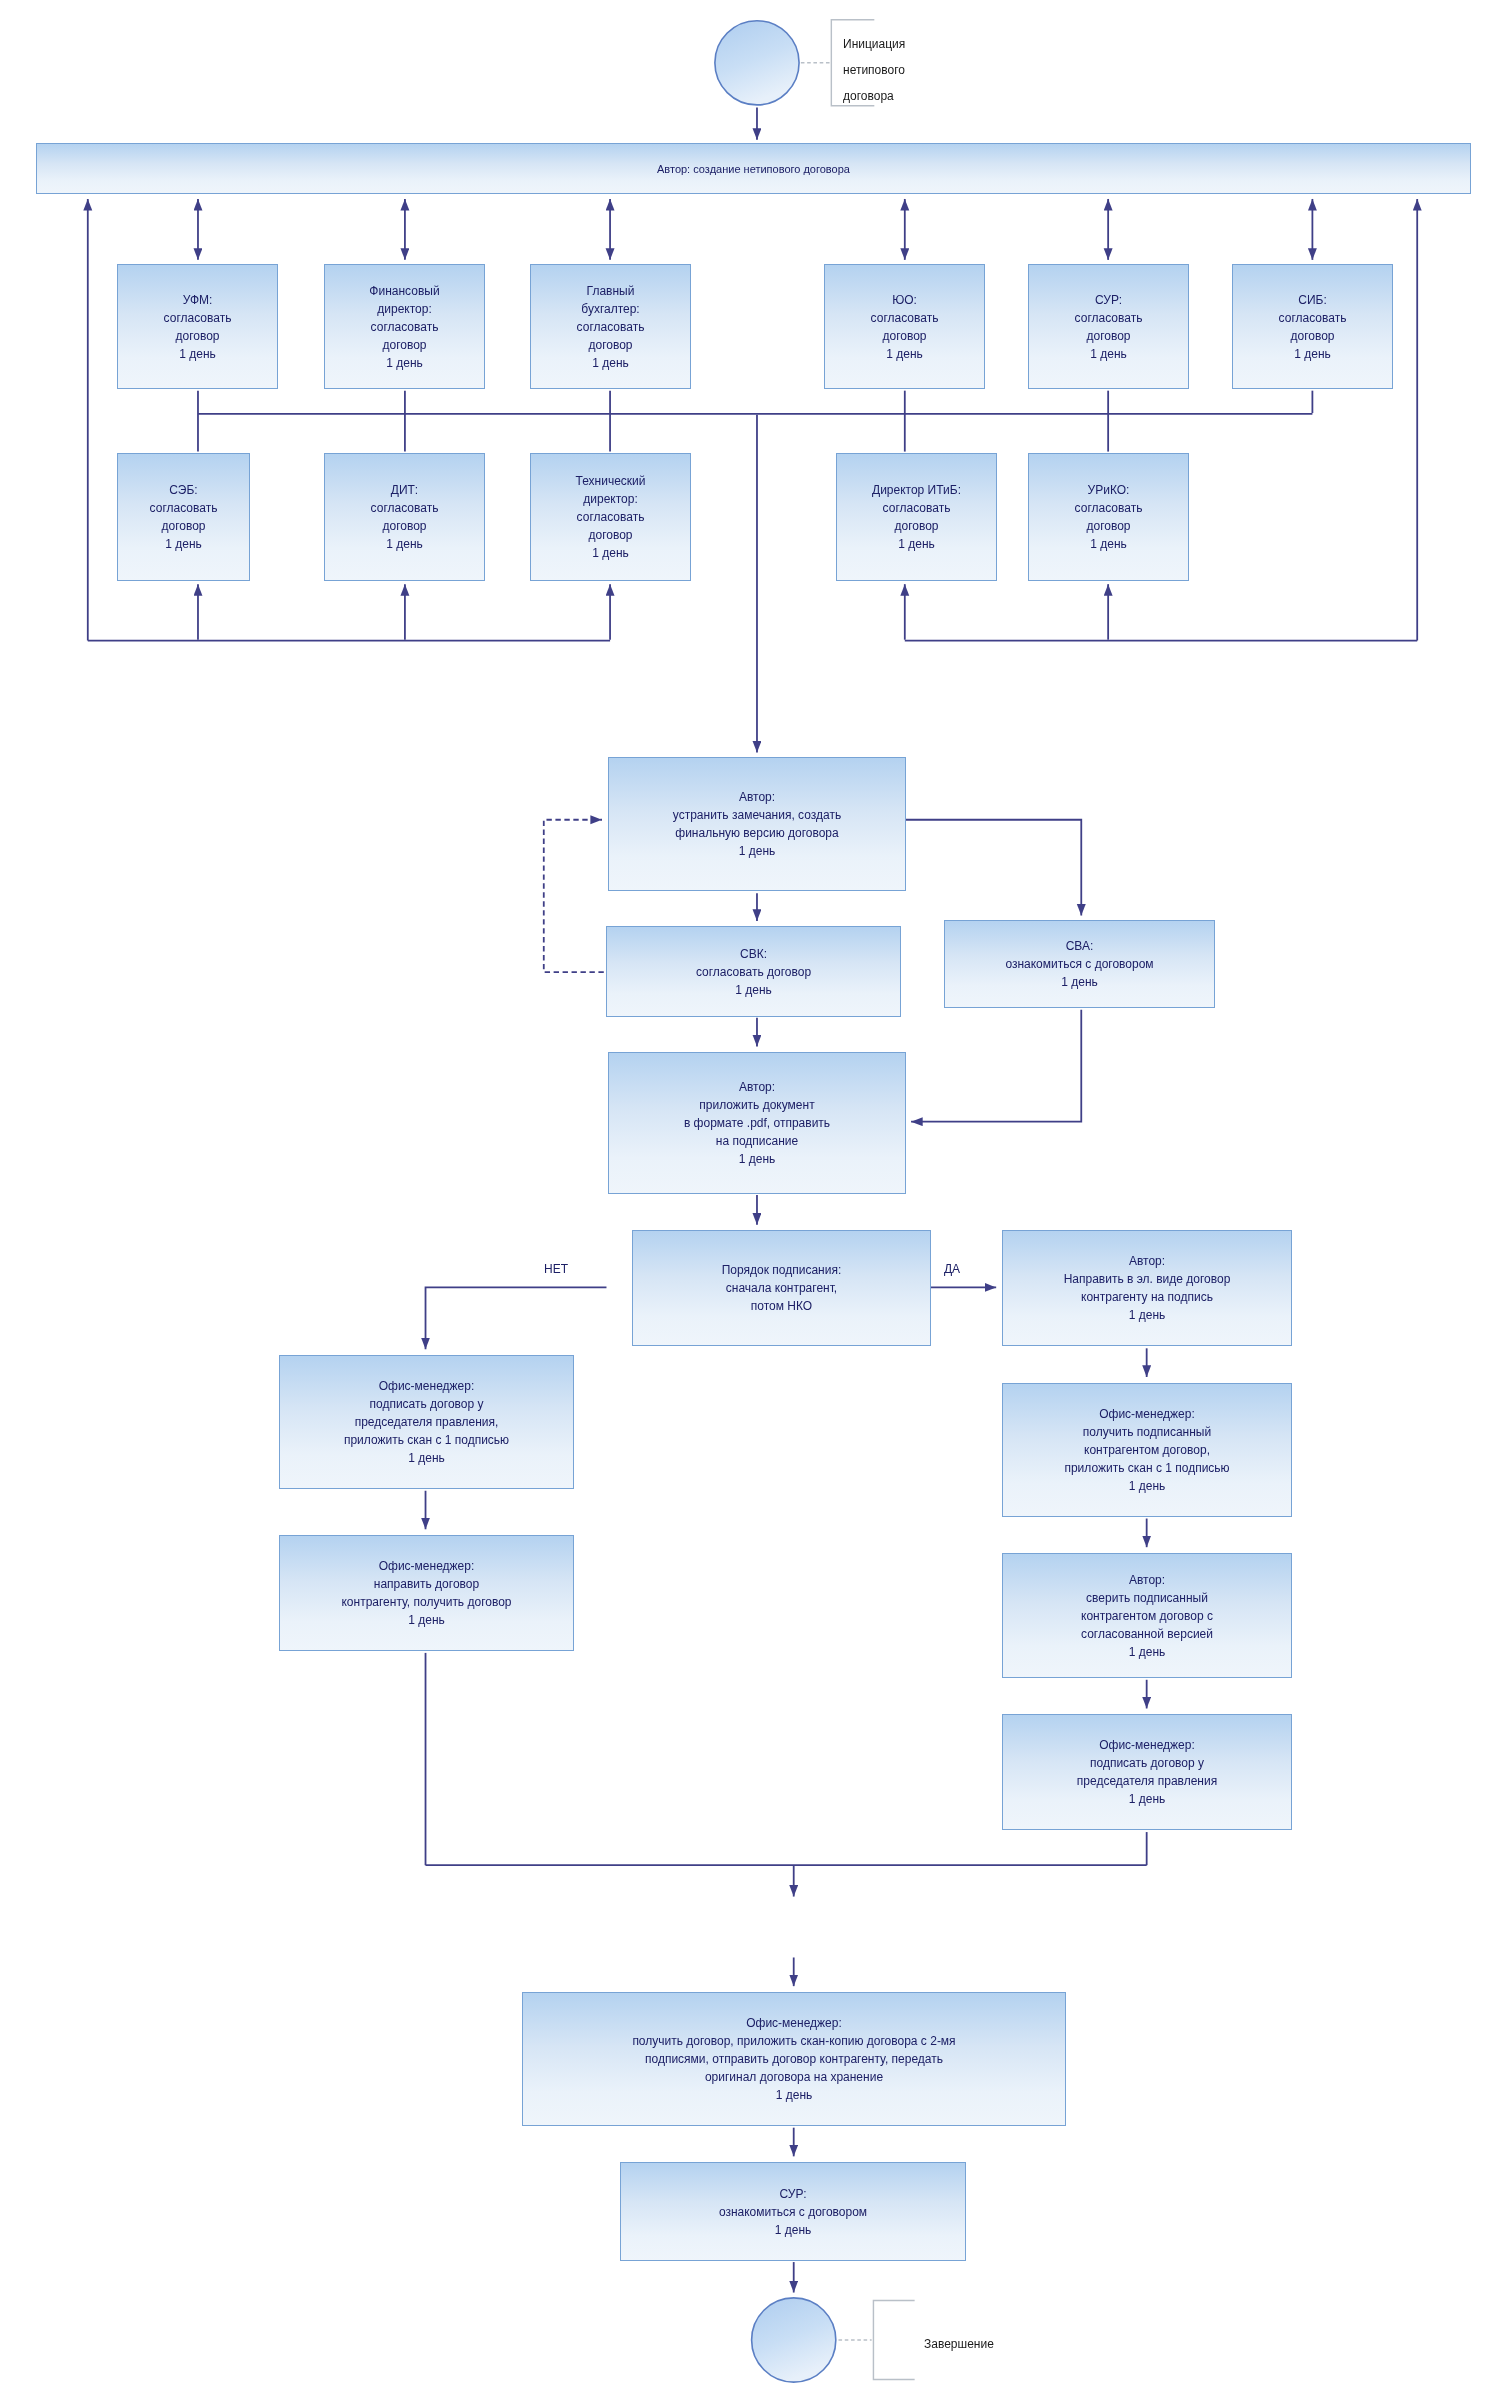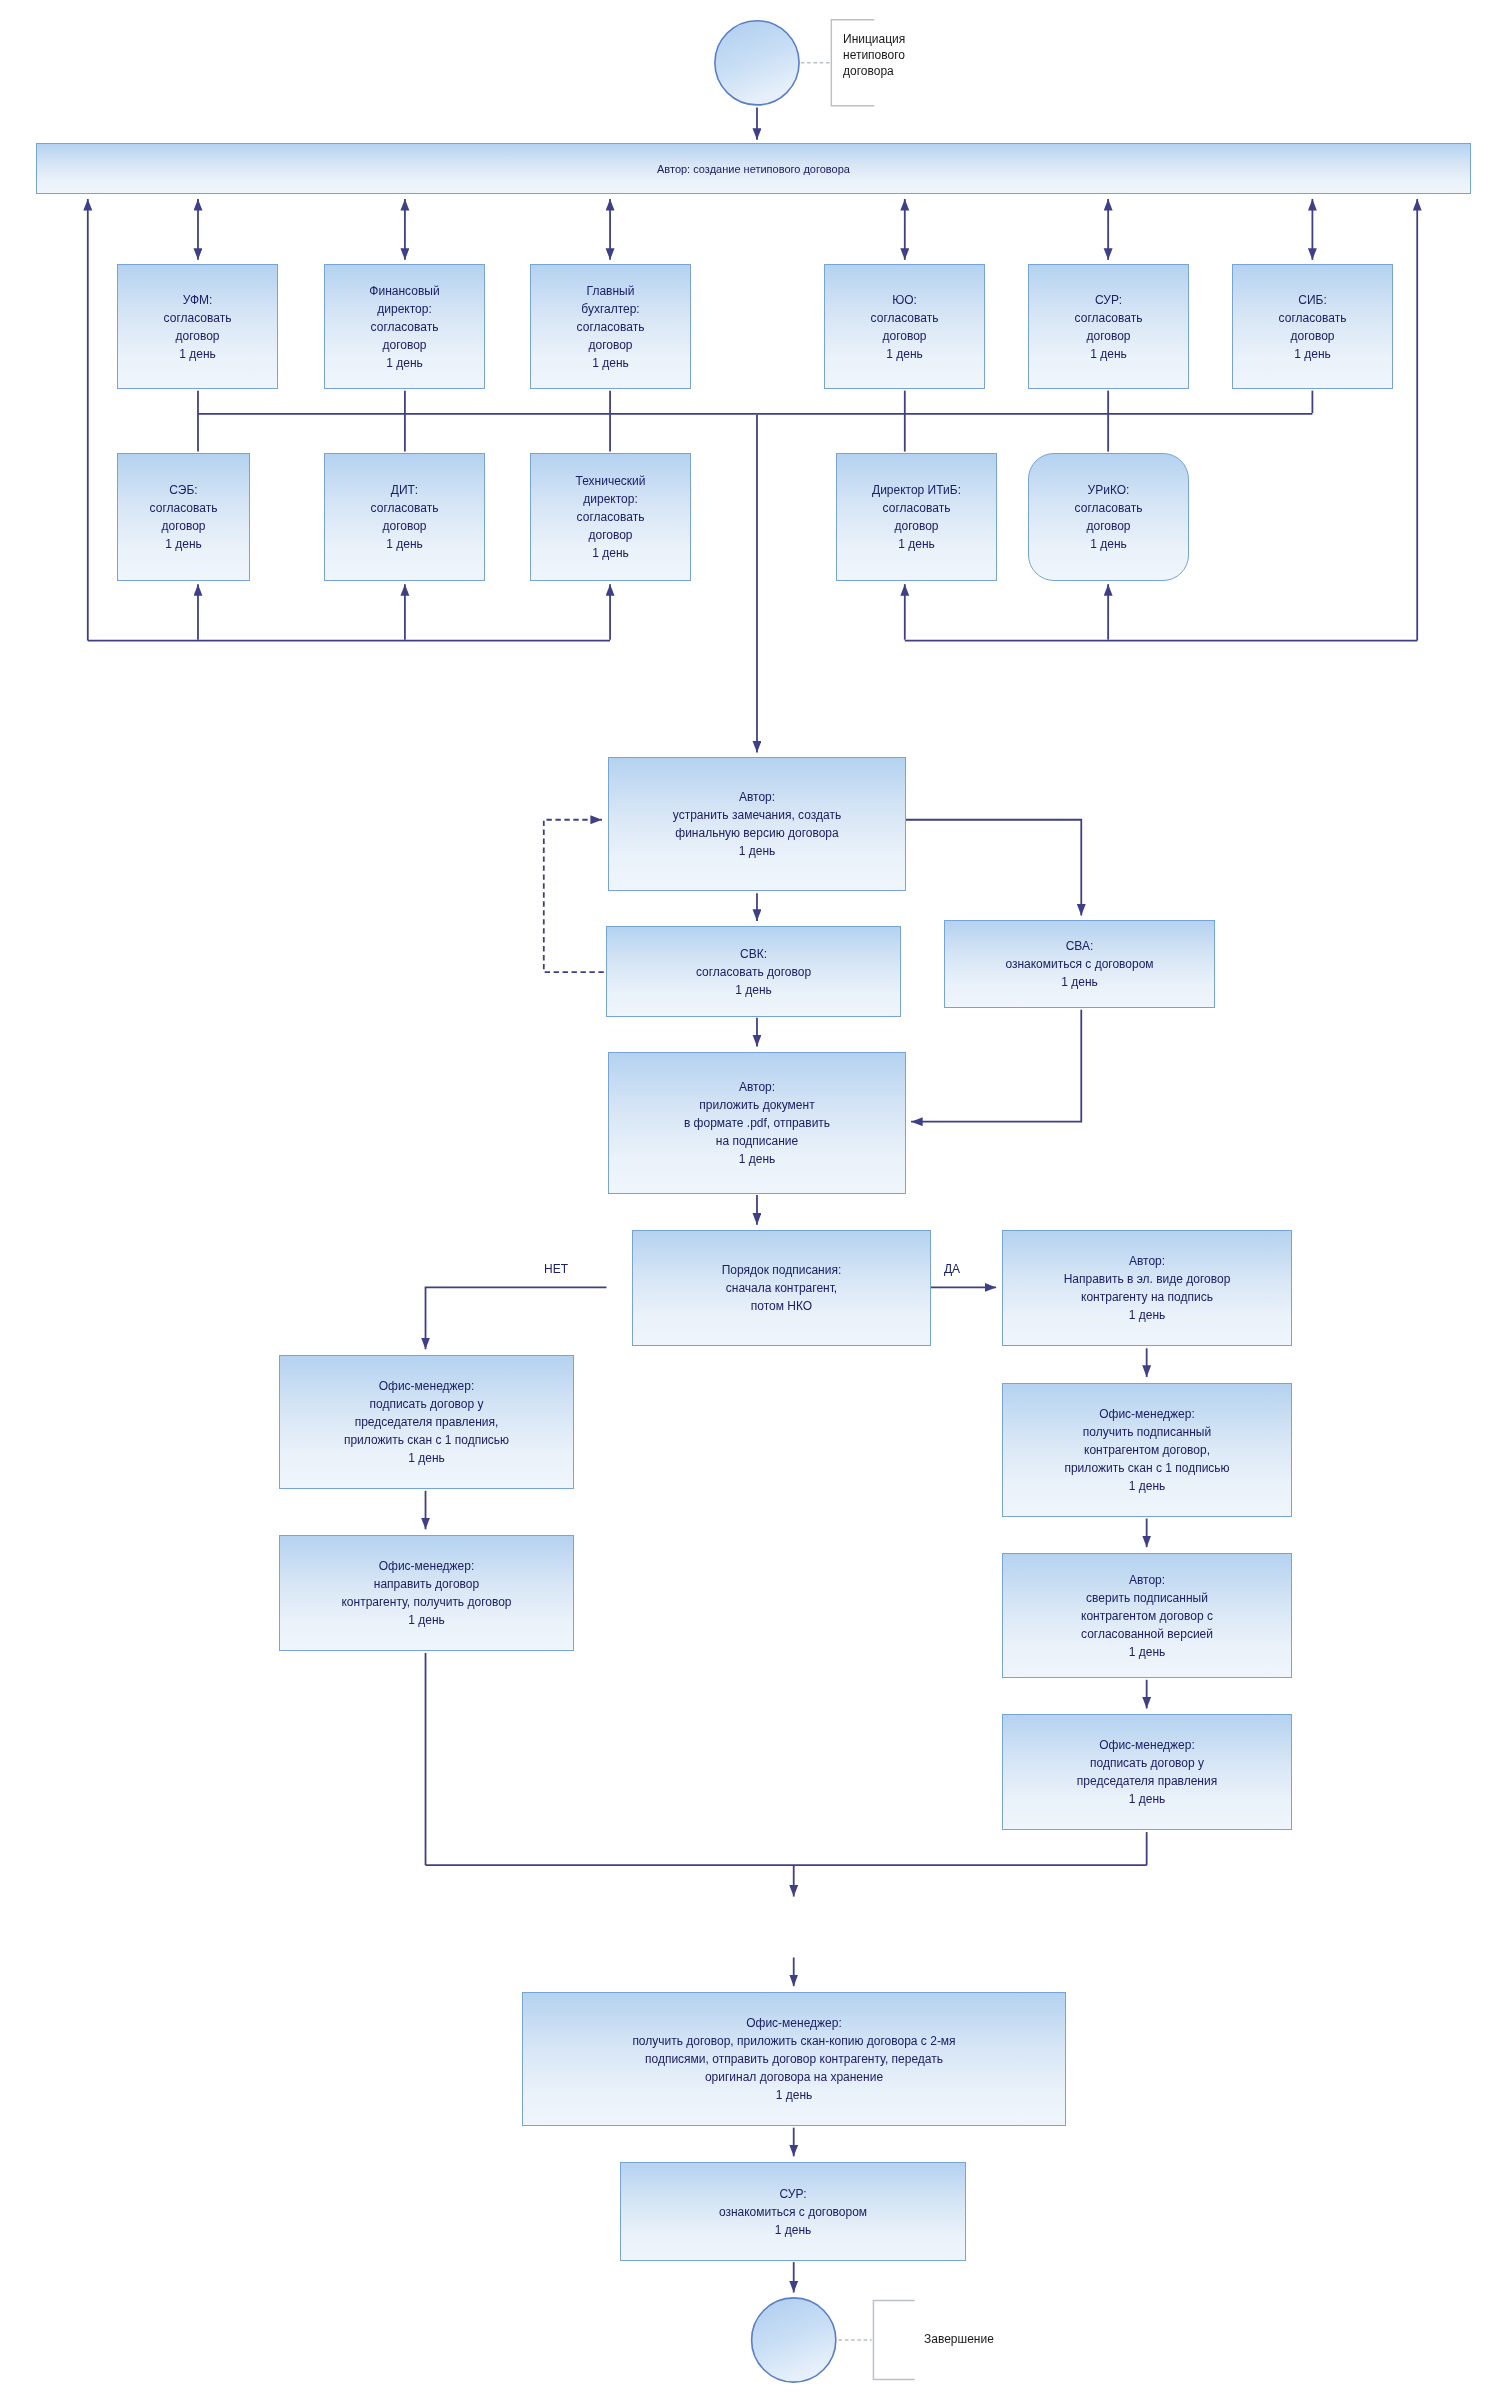--- a/index.html
+++ b/index.html
@@ -24,39 +24,39 @@
   #n-ufm       { left:117px;  top:264px;  width:161px;  height:125px; }
   #n-findir    { left:324px;  top:264px;  width:161px;  height:125px; }
   #n-glavbuh   { left:530px;  top:264px;  width:161px;  height:125px; }
   #n-yuo       { left:824px;  top:264px;  width:161px;  height:125px; }
   #n-sur1      { left:1028px; top:264px;  width:161px;  height:125px; }
   #n-sib       { left:1232px; top:264px;  width:161px;  height:125px; }
   #n-seb       { left:117px;  top:453px;  width:133px;  height:128px; }
   #n-dit       { left:324px;  top:453px;  width:161px;  height:128px; }
   #n-tehdir    { left:530px;  top:453px;  width:161px;  height:128px; }
   #n-itib      { left:824px;  top:453px;  width:161px;  height:128px;margin-left:12px; }
-  #n-uriko     { left:1028px; top:453px;  width:161px;  height:128px;border-radius:26px; }
+  #n-uriko     { left:1028px; top:453px;  width:161px;  height:128px; }
   #n-afix      { left:608px;  top:757px;  width:298px;  height:134px; }
   #n-svk       { left:606px;  top:926px; width:295px;  height:91px; }
   #n-sva       { left:944px; top:920px; width:271px;  height:88px;  }
   #n-attach    { left:608px;  top:1052px; width:298px;  height:142px; }
   #n-decision  { left:632px;  top:1230px; width:299px;  height:116px; }
   #n-l1        { left:279px;  top:1355px; width:295px;  height:134px; }
   #n-l2        { left:279px;  top:1535px; width:295px;  height:116px; }
   #n-r1        { left:1002px; top:1230px; width:290px;  height:116px; }
   #n-r2        { left:1002px; top:1383px; width:290px;  height:134px; }
   #n-r3        { left:1002px; top:1553px; width:290px;  height:125px; }
   #n-r4        { left:1002px; top:1714px; width:290px;  height:116px; }
   #n-bar2      { left:522px;  top:1902px; width:544px;  height:54px;  }
   #n-final     { left:522px;  top:1992px; width:544px;  height:134px; }
   #n-sur2      { left:620px;  top:2162px; width:346px;  height:99px; }
 
   .annotation {
     position:absolute; white-space:pre-line; color:#1a1a1a;
-    font-size:12px; line-height:16px; text-align:left;
+    font-size:12px; line-height:26px; text-align:left;
   }
   #start-annotation { left:843px;  top:30.5px;   width:116px; }
   #end-annotation   { left:924px; top:2331px; width:125px; }
 
   .branch-label {
     position:absolute; color:#1d2066; font-size:12px; width:54px; text-align:center;
   }
   #label-no  { left:529px;  top:1262px; }
   #label-yes { left:925px; top:1262px; }
 </style>

